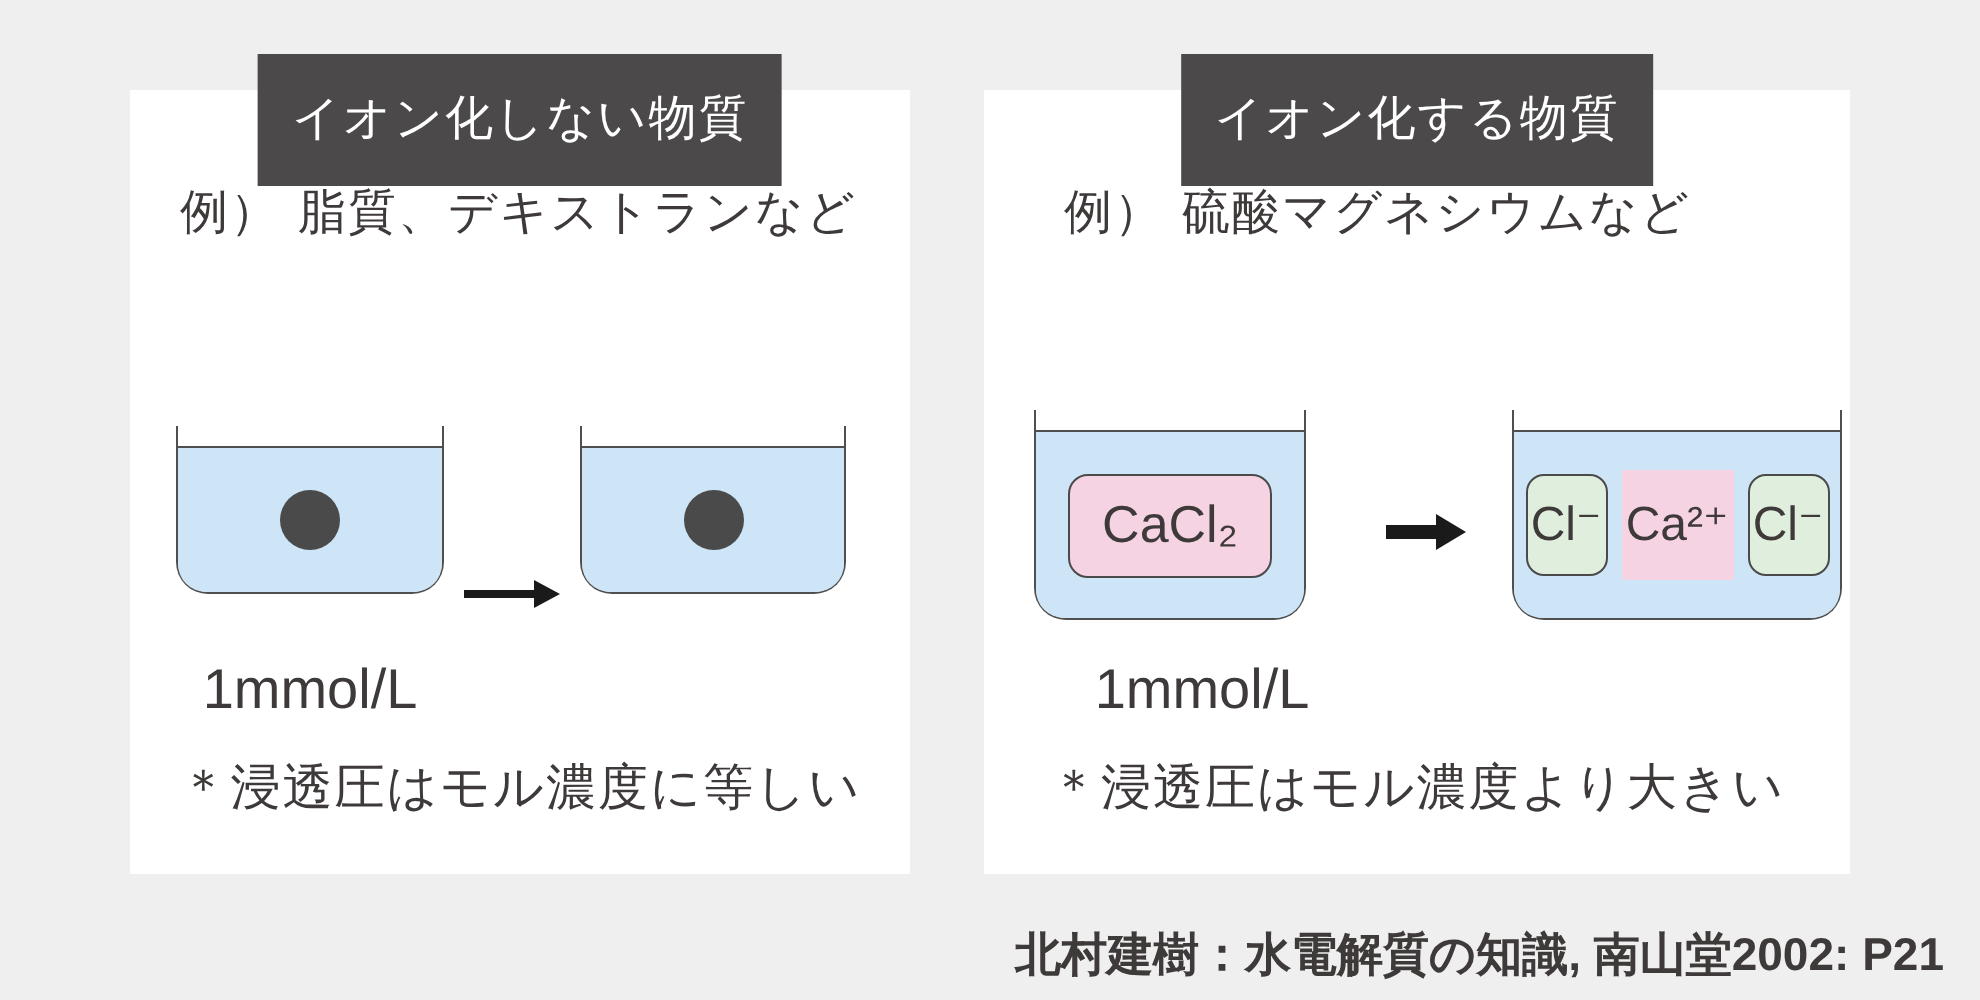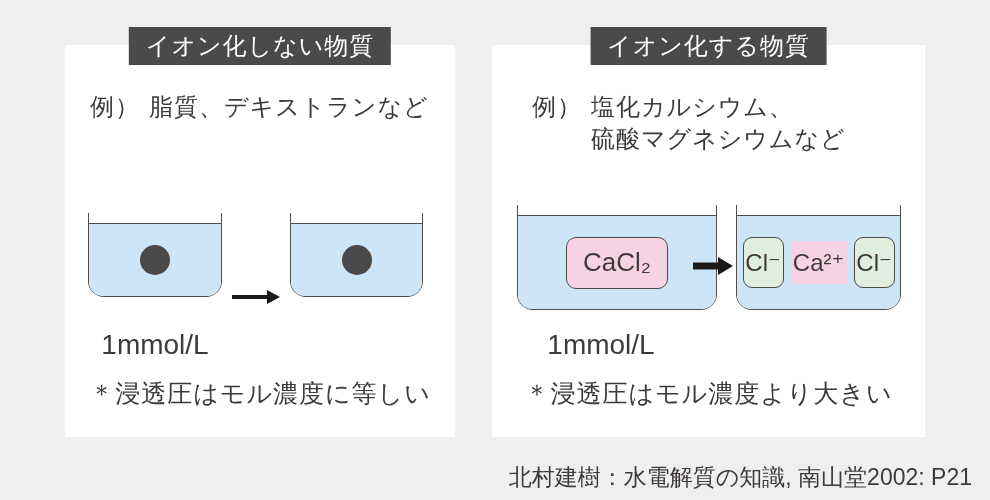--- a/index.html
+++ b/index.html
@@ -10,21 +10,21 @@
     color:#3f3a3a;
   }
   .panel{
     position:absolute;top:45px;height:392px;background:#ffffff;
   }
   .panel-left{left:65px;width:390px;}
   .panel-right{left:492px;width:433px;}
   .header{
     position:absolute;top:-18px;left:50%;transform:translateX(-50%);
     background:#4b4949;color:#ffffff;
-    height:38px;line-height:38px;padding:0 17px;
+    height:38px;line-height:38px;padding:14px 17px;
     font-size:24px;white-space:nowrap;letter-spacing:1px;
   }
   .example{
     position:absolute;top:46px;display:flex;align-items:flex-start;
     font-size:24px;line-height:32px;letter-spacing:1px;
   }
   .panel-left .example{left:25px;}
   .panel-right .example{left:40px;}
   .example .prefix{margin-right:9px;white-space:nowrap;}
   .example .lines span{display:block;white-space:nowrap;}
@@ -54,33 +54,33 @@
   .ion-row{display:flex;align-items:center;justify-content:center;gap:7px;}
   .ion{
     display:flex;align-items:center;justify-content:center;
     font-size:24px;box-sizing:border-box;
   }
   .ion-cl{
     width:41px;height:51px;background:#dfeedd;
     border:1.5px solid #4a4a4a;border-radius:9px;
   }
   .ion-ca{
-    width:56px;height:43px;background:#f6d3e3;border:none;border-radius:1px;
+    width:56px;height:55px;background:#f6d3e3;border:none;border-radius:1px;
   }
   .qty-label{
     position:absolute;top:284px;text-align:center;font-size:28px;white-space:nowrap;
   }
   .note{
     position:absolute;top:332px;left:0;width:100%;text-align:center;
     font-size:25px;letter-spacing:1px;white-space:nowrap;
   }
   .arrow{position:absolute;}
   .citation{
     position:absolute;top:462px;right:18px;
-    font-size:23px;color:#3f3a3a;white-space:nowrap;
+    font-size:23px;color:#3f3a3a;white-space:nowrap;font-weight:bold;
   }
 </style>
 </head>
 <body>
 
 <div class="panel panel-left">
   <div class="header">イオン化しない物質</div>
 
   <div class="example">
     <span class="prefix">例）</span>
@@ -112,39 +112,38 @@
 
   <div class="note">＊浸透圧はモル濃度に等しい</div>
 </div>
 
 <div class="panel panel-right">
   <div class="header">イオン化する物質</div>
 
   <div class="example">
     <span class="prefix">例）</span>
     <span class="lines">
-      <span>塩化カルシウム、</span>
       <span>硫酸マグネシウムなど</span>
     </span>
   </div>
 
-  <div class="beaker" style="left:25px;top:160px;width:200px;height:105px;">
+  <div class="beaker" style="left:25px;top:160px;width:136px;height:105px;">
     <div class="water">
       <div class="solute-box">CaCl₂</div>
     </div>
   </div>
 
   <div class="arrow" style="left:201px;top:211px;">
     <svg width="40" height="20" viewBox="0 0 40 20">
       <line x1="0" y1="10" x2="26" y2="10" stroke="#1a1a1a" stroke-width="7"></line>
       <polygon points="25,1 40,10 25,19" fill="#1a1a1a"></polygon>
     </svg>
   </div>
 
-  <div class="beaker" style="left:244px;top:160px;width:165px;height:105px;">
+  <div class="beaker" style="left:264px;top:160px;width:165px;height:105px;">
     <div class="water">
       <div class="ion-row">
         <div class="ion ion-cl">Cl⁻</div>
         <div class="ion ion-ca">Ca²⁺</div>
         <div class="ion ion-cl">Cl⁻</div>
       </div>
     </div>
   </div>
 
   <div class="qty-label" style="left:25px;width:168px;">1mmol/L</div>

